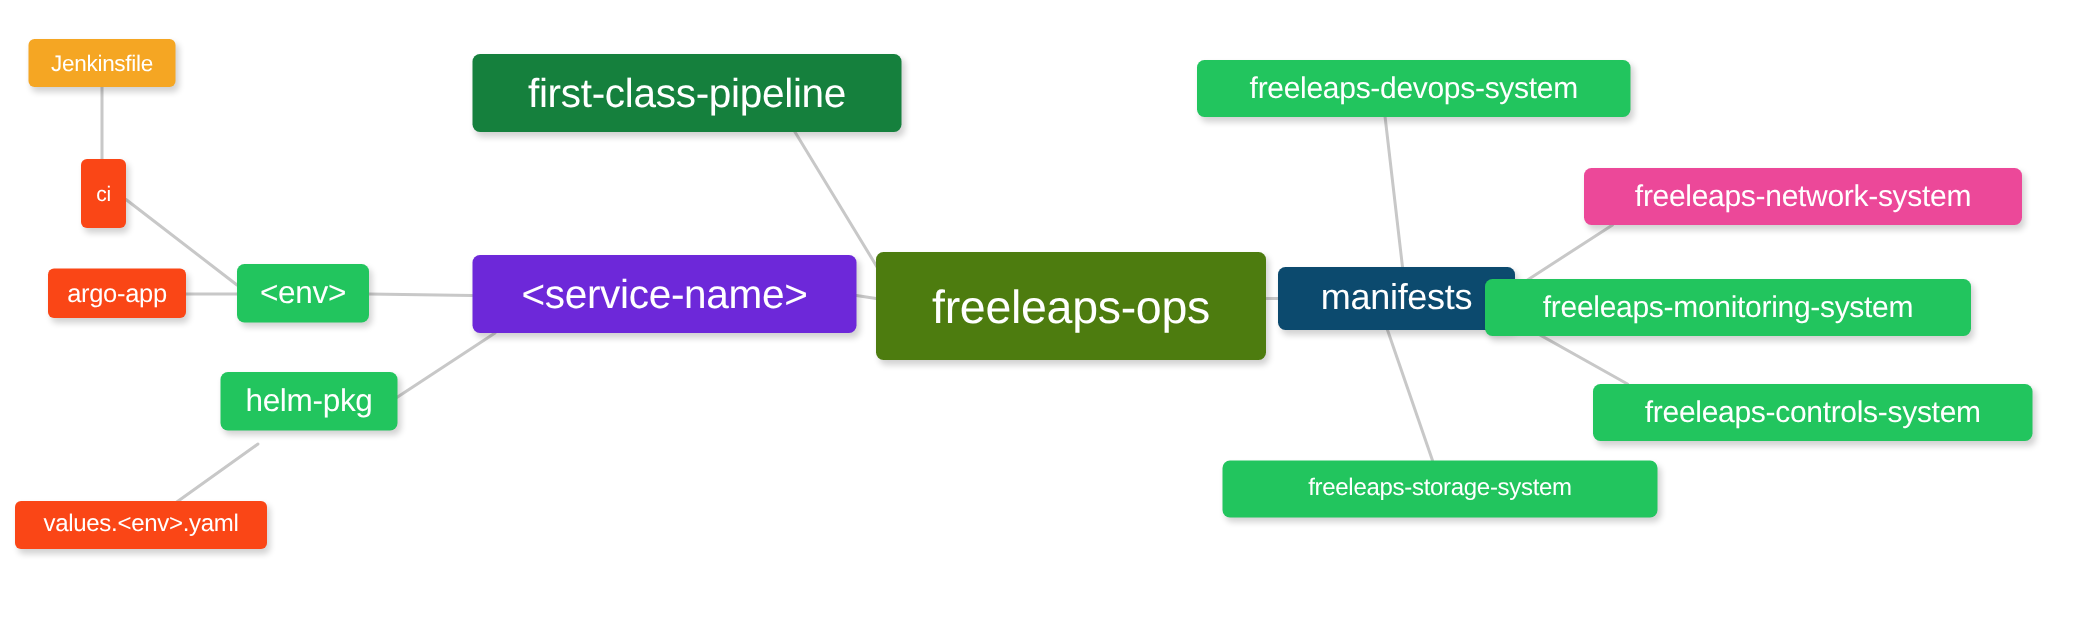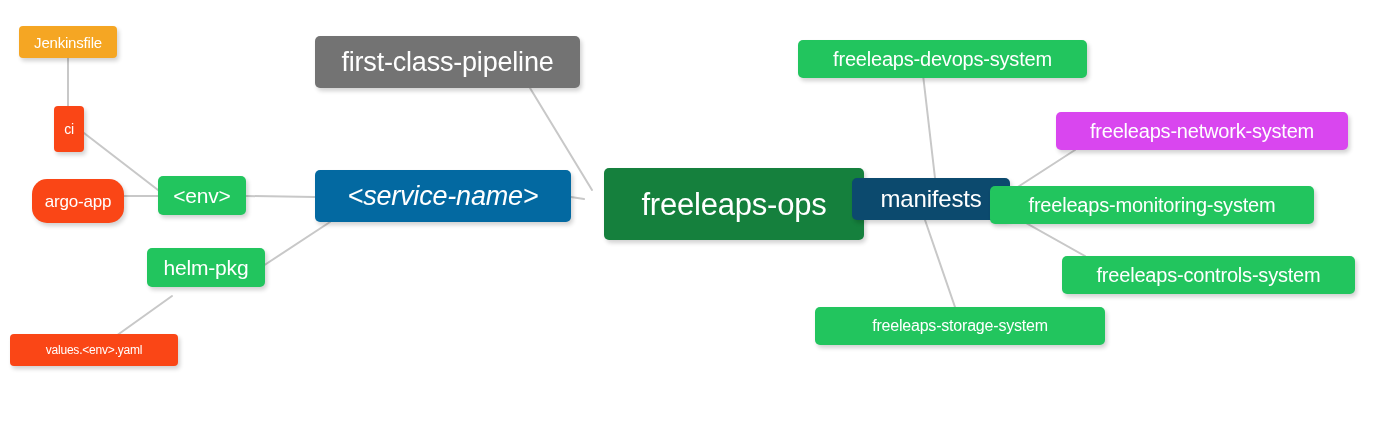--- a/index.html
+++ b/index.html
@@ -61,54 +61,54 @@
       <line x1="68" y1="106" x2="68" y2="58" stroke="#c8c8c8" stroke-width="2" stroke-linecap="round"></line>
       <line x1="172" y1="296" x2="116" y2="336" stroke="#c8c8c8" stroke-width="2" stroke-linecap="round"></line>
       <line x1="844" y1="199" x2="852" y2="199" stroke="#c8c8c8" stroke-width="2" stroke-linecap="round"></line>
       <line x1="935" y1="178" x2="922" y2="66" stroke="#c8c8c8" stroke-width="2" stroke-linecap="round"></line>
       <line x1="1010" y1="192" x2="1075" y2="150" stroke="#c8c8c8" stroke-width="2" stroke-linecap="round"></line>
       <line x1="1010" y1="202" x2="1050" y2="203" stroke="#c8c8c8" stroke-width="2" stroke-linecap="round"></line>
       <line x1="1010" y1="214" x2="1085" y2="256" stroke="#c8c8c8" stroke-width="2" stroke-linecap="round"></line>
       <line x1="925" y1="220" x2="955" y2="307" stroke="#c8c8c8" stroke-width="2" stroke-linecap="round"></line>
     </svg>
   <div id="node-layer">
-      <div class="node" style="left: 604px; top: 168px; width: 260px; height: 72px; background: #15803d; font-size: 31px; border-radius: 5px;">
+      <div class="node" style="left: 584px; top: 168px; width: 260px; height: 72px; background: #4d7c0f; font-size: 31px; border-radius: 5px;">
         <span class="node-label">freeleaps-ops</span>
       </div>
-      <div class="node" style="left: 315px; top: 36px; width: 265px; height: 52px; background: #737373; font-size: 27px; border-radius: 5px; text-align: center;">
+      <div class="node" style="left: 315px; top: 36px; width: 286px; height: 52px; background: #15803d; font-size: 27px; border-radius: 5px; text-align: center;">
         <span class="node-label">first-class-pipeline</span>
       </div>
-      <div class="node" style="left: 315px; top: 170px; width: 256px; height: 52px; background: #0369a1; font-size: 27px; border-radius: 5px; font-style: italic;">
+      <div class="node" style="left: 315px; top: 170px; width: 256px; height: 52px; background: #6d28d9; font-size: 27px; border-radius: 5px;">
         <span class="node-label">&lt;service-name&gt;</span>
       </div>
       <div class="node" style="left: 158px; top: 176px; width: 88px; height: 39px; background: rgb(34, 197, 94); font-size: 21px; border-radius: 5px;">
         <span class="node-label">&lt;env&gt;</span>
       </div>
       <div class="node" style="left: 54px; top: 106px; width: 30px; height: 46px; background: rgb(250, 70, 22); font-size: 14px; border-radius: 4px;">
         <span class="node-label">ci</span>
       </div>
       <div class="node" style="left: 19px; top: 26px; width: 98px; height: 32px; background: rgb(245, 166, 35); font-size: 15px; border-radius: 4px;">
         <span class="node-label">Jenkinsfile</span>
       </div>
-      <div class="node" style="left: 32px; top: 179px; width: 92px; height: 44px; background: rgb(250, 70, 22); font-size: 17px; border-radius: 15px;">
+      <div class="node" style="left: 32px; top: 179px; width: 92px; height: 33px; background: rgb(250, 70, 22); font-size: 17px; border-radius: 4px;">
         <span class="node-label">argo-app</span>
       </div>
       <div class="node" style="left: 147px; top: 248px; width: 118px; height: 39px; background: rgb(34, 197, 94); font-size: 21px; border-radius: 5px;">
         <span class="node-label">helm-pkg</span>
       </div>
-      <div class="node" style="left: 10px; top: 334px; width: 168px; height: 32px; background: rgb(250, 70, 22); font-size: 12px; border-radius: 4px;">
+      <div class="node" style="left: 10px; top: 334px; width: 168px; height: 32px; background: rgb(250, 70, 22); font-size: 16px; border-radius: 4px;">
         <span class="node-label">values.&lt;env&gt;.yaml</span>
       </div>
       <div class="node" style="left: 852px; top: 178px; width: 158px; height: 42px; background: #0c4a6e; font-size: 24px; border-radius: 5px;">
         <span class="node-label">manifests</span>
       </div>
       <div class="node" style="left: 798px; top: 28px; width: 289px; height: 38px; background: rgb(34, 197, 94); font-size: 20px; border-radius: 5px; margin-top: 12px;">
         <span class="node-label">freeleaps-devops-system</span>
       </div>
-      <div class="node" style="left: 1056px; top: 112px; width: 292px; height: 38px; background: #d946ef; font-size: 20px; border-radius: 5px;">
+      <div class="node" style="left: 1056px; top: 112px; width: 292px; height: 38px; background: #ec4899; font-size: 20px; border-radius: 5px;">
         <span class="node-label">freeleaps-network-system</span>
       </div>
       <div class="node" style="left: 990px; top: 186px; width: 324px; height: 38px; background: rgb(34, 197, 94); font-size: 20px; border-radius: 5px;">
         <span class="node-label">freeleaps-monitoring-system</span>
       </div>
       <div class="node" style="left: 1062px; top: 256px; width: 293px; height: 38px; background: rgb(34, 197, 94); font-size: 20px; border-radius: 5px;">
         <span class="node-label">freeleaps-controls-system</span>
       </div>
       <div class="node" style="left: 815px; top: 307px; width: 290px; height: 38px; background: rgb(34, 197, 94); font-size: 16px; border-radius: 5px;">
         <span class="node-label">freeleaps-storage-system</span>

